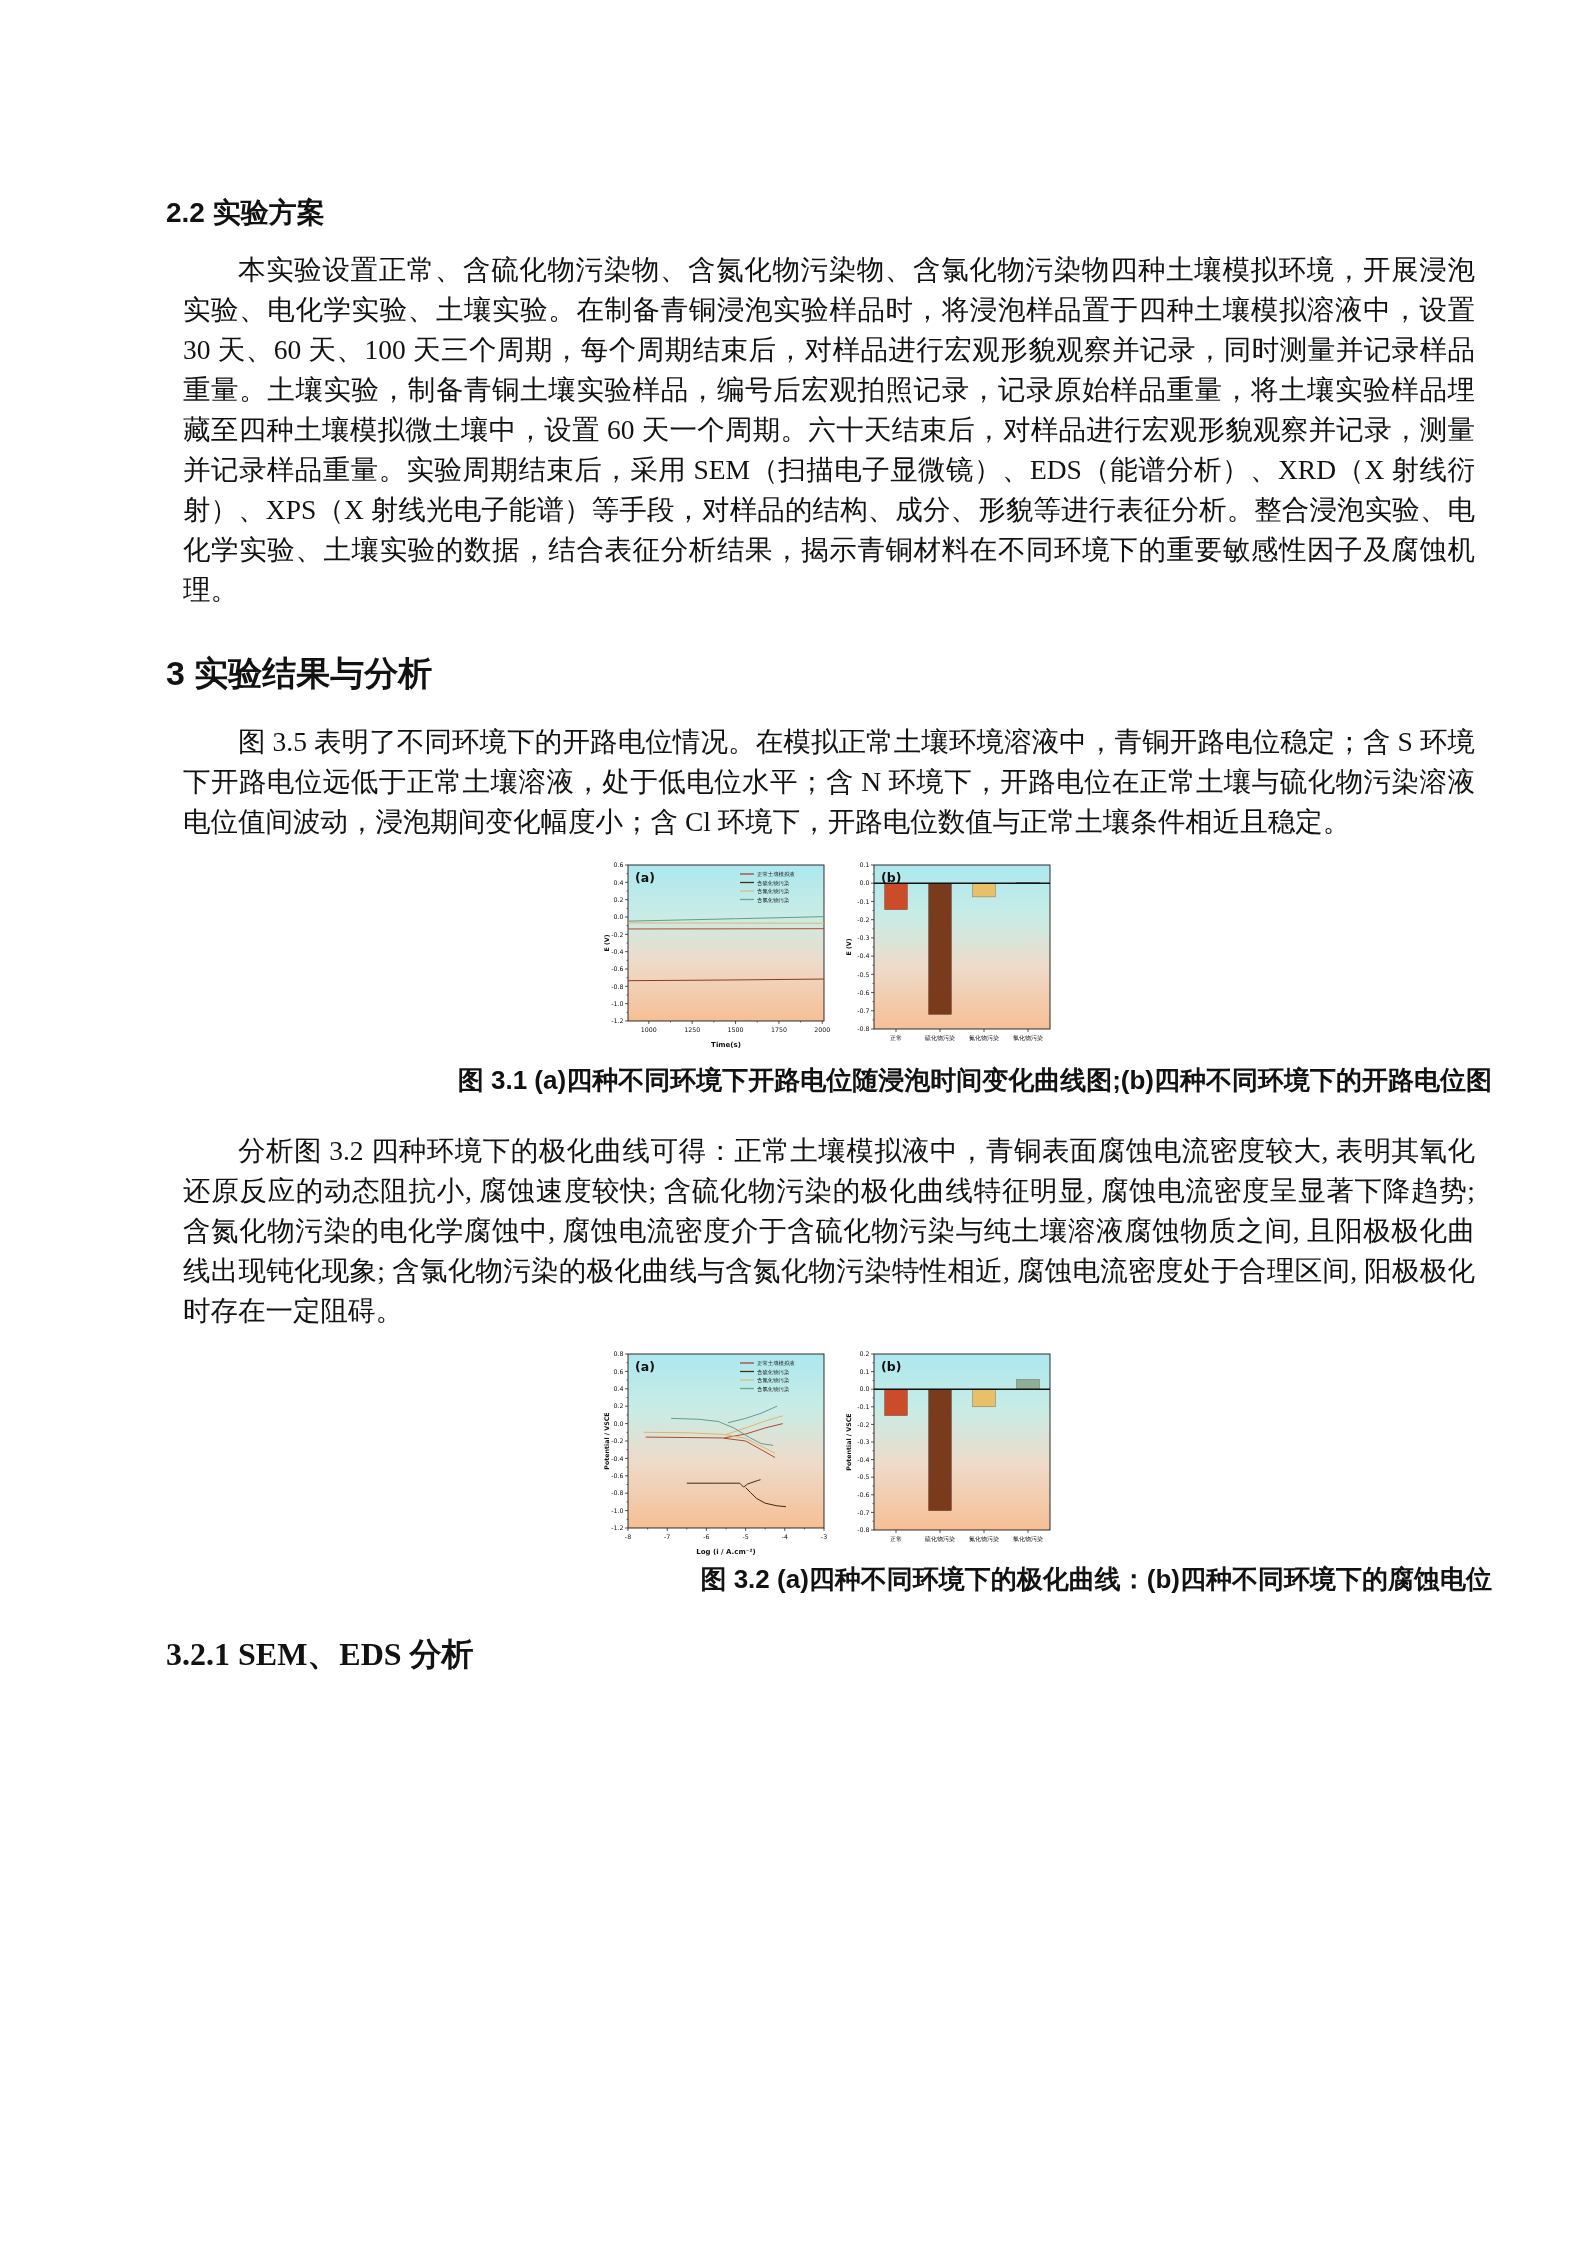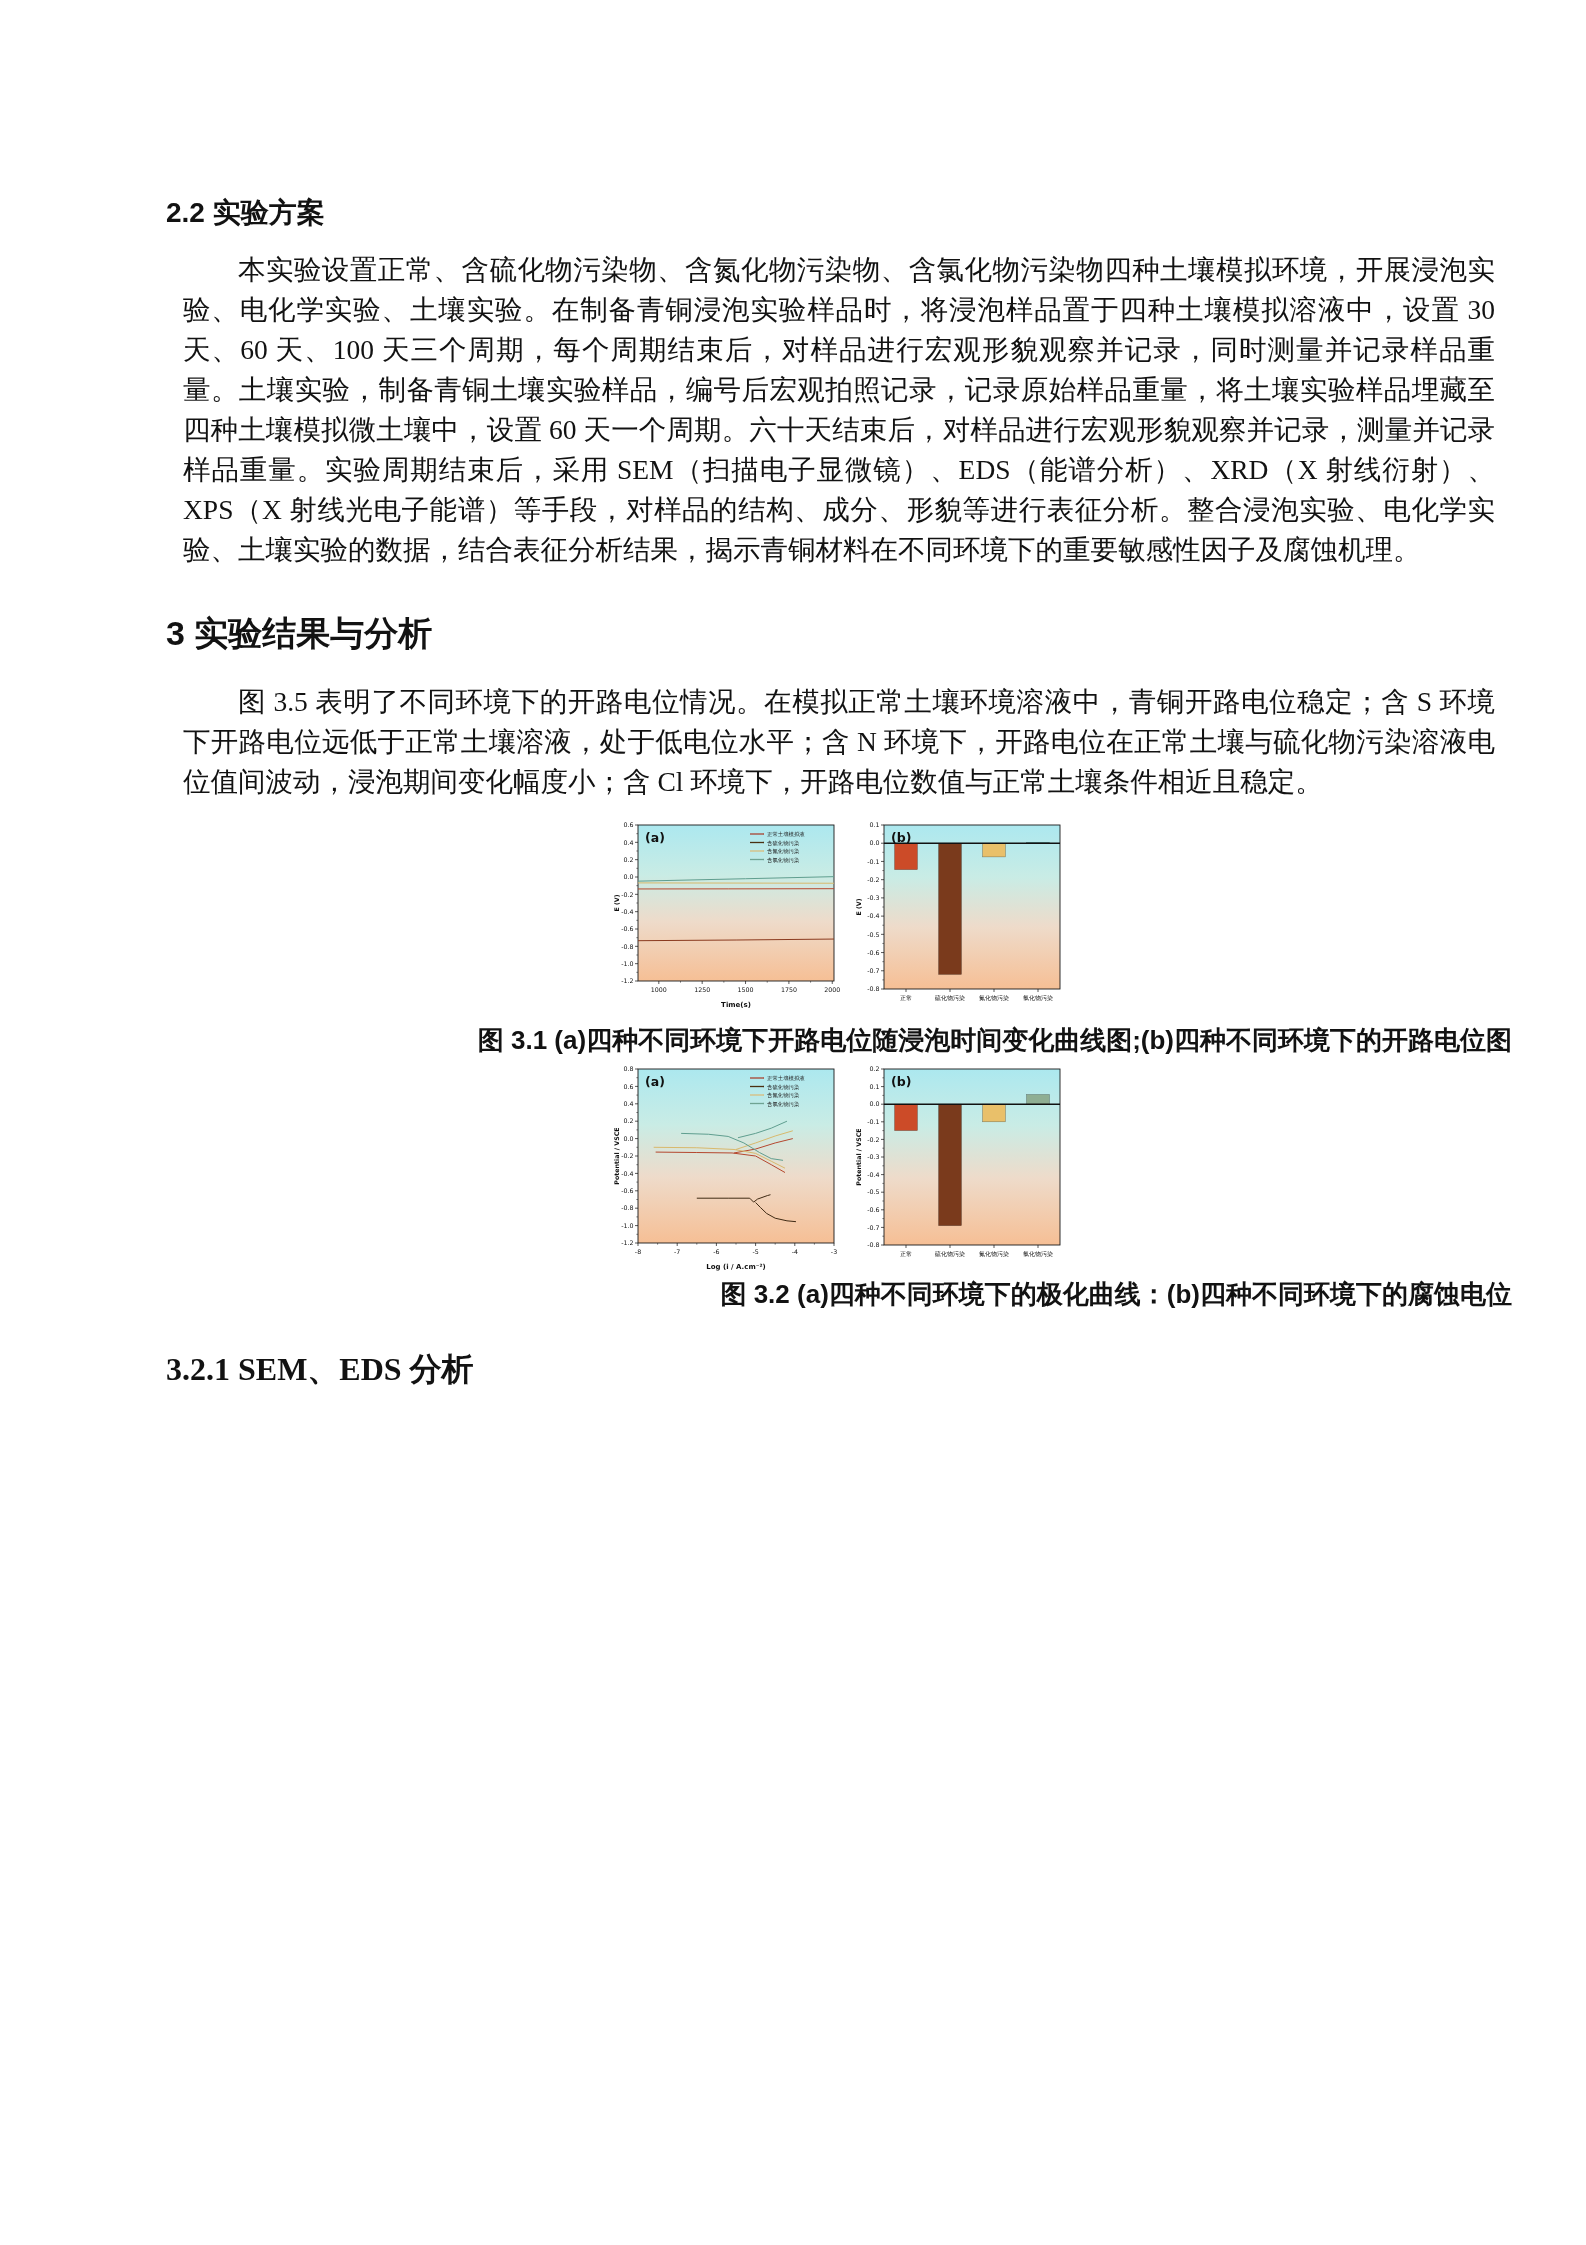--- a/index.html
+++ b/index.html
@@ -1,20 +1,20 @@
 <!DOCTYPE html>
 <html><head>
 <meta charset="utf-8">
 <style>
   html,body{margin:0;padding:0;background:#ffffff;}
   body{
     width:1586px;height:2245px;position:relative;overflow:hidden;
     font-family:"Liberation Serif","DejaVu Serif",serif;color:#121212;
   }
-  .content{padding:196px 74px 0 166px;}
+  .content{padding:196px 94px 0 166px;}
   .h-sub{font-family:"Liberation Sans","DejaVu Sans",sans-serif;font-weight:bold;font-size:28px;line-height:34px;margin:0 0 20px 0;}
   .h-main{font-family:"Liberation Sans","DejaVu Sans",sans-serif;font-weight:bold;font-size:34px;line-height:46px;margin:40px 0 0 0;}
   .h-sub2{font-family:"Liberation Sans","DejaVu Sans",sans-serif;font-weight:bold;font-size:27px;line-height:34px;margin:42px 0 0 0;}
   .h-sub3{font-family:"Liberation Serif","DejaVu Serif",serif;font-weight:bold;font-size:32px;line-height:32px;margin:42px 0 0 0;}
   .para{font-size:27.5px;line-height:40px;text-align:justify;text-indent:2em;margin:17px;}
   #p1{margin-top:0;}
   #p2{margin-top:26px;}
   #p3{margin-top:34px;}
   #p4{margin-top:34px;}
   .figure{margin-top:6px;}
@@ -163,20 +163,21 @@
           <line x1="184" y1="170" x2="184" y2="173" stroke="#111" stroke-width="0.7"></line>
           <text x="184" y="181" text-anchor="middle" font-size="6" fill="#111" font-family="&quot;DejaVu Sans&quot;,sans-serif">氯化物污染</text>
           <line x1="30" y1="24.222222222222225" x2="206" y2="24.222222222222225" stroke="#111" stroke-width="1.4"></line>
           <text x="37" y="23" text-anchor="start" font-size="12.5" fill="#111" font-family="&quot;DejaVu Sans&quot;,sans-serif" font-weight="bold">(b)</text>
           <text x="7" y="88" text-anchor="middle" font-size="6.3" fill="#111" font-family="&quot;DejaVu Sans&quot;,sans-serif" font-weight="bold" transform="rotate(-90 7 88)">E (V)</text>
         </svg>
       </div>
     <div class="fig-caption" id="cap31">图 3.1 (a)四种不同环境下开路电位随浸泡时间变化曲线图;(b)四种不同环境下的开路电位图</div>
   </div>
 
+  <p class="para" id="p3">分析图 3.2 四种环境下的极化曲线可得：正常土壤模拟液中，青铜表面腐蚀电流密度较大, 表明其氧化还原反应的动态阻抗小, 腐蚀速度较快; 含硫化物污染的极化曲线特征明显, 腐蚀电流密度呈显著下降趋势; 含氮化物污染的电化学腐蚀中, 腐蚀电流密度介于含硫化物污染与纯土壤溶液腐蚀物质之间, 且阳极极化曲线出现钝化现象; 含氯化物污染的极化曲线与含氮化物污染特性相近, 腐蚀电流密度处于合理区间, 阳极极化时存在一定阻碍。</p>
 
   <div class="figure">
     <div class="fig-panels">
         <svg width="228" height="210" viewBox="0 0 228 210">
           <defs>
             <linearGradient id="grad1x0" x1="0" y1="0" x2="0" y2="1">
               <stop offset="0%" stop-color="#ace8ef"></stop>
               <stop offset="32%" stop-color="#c9ece5"></stop>
               <stop offset="62%" stop-color="#eedbca"></stop>
               <stop offset="100%" stop-color="#f6bf95"></stop>

